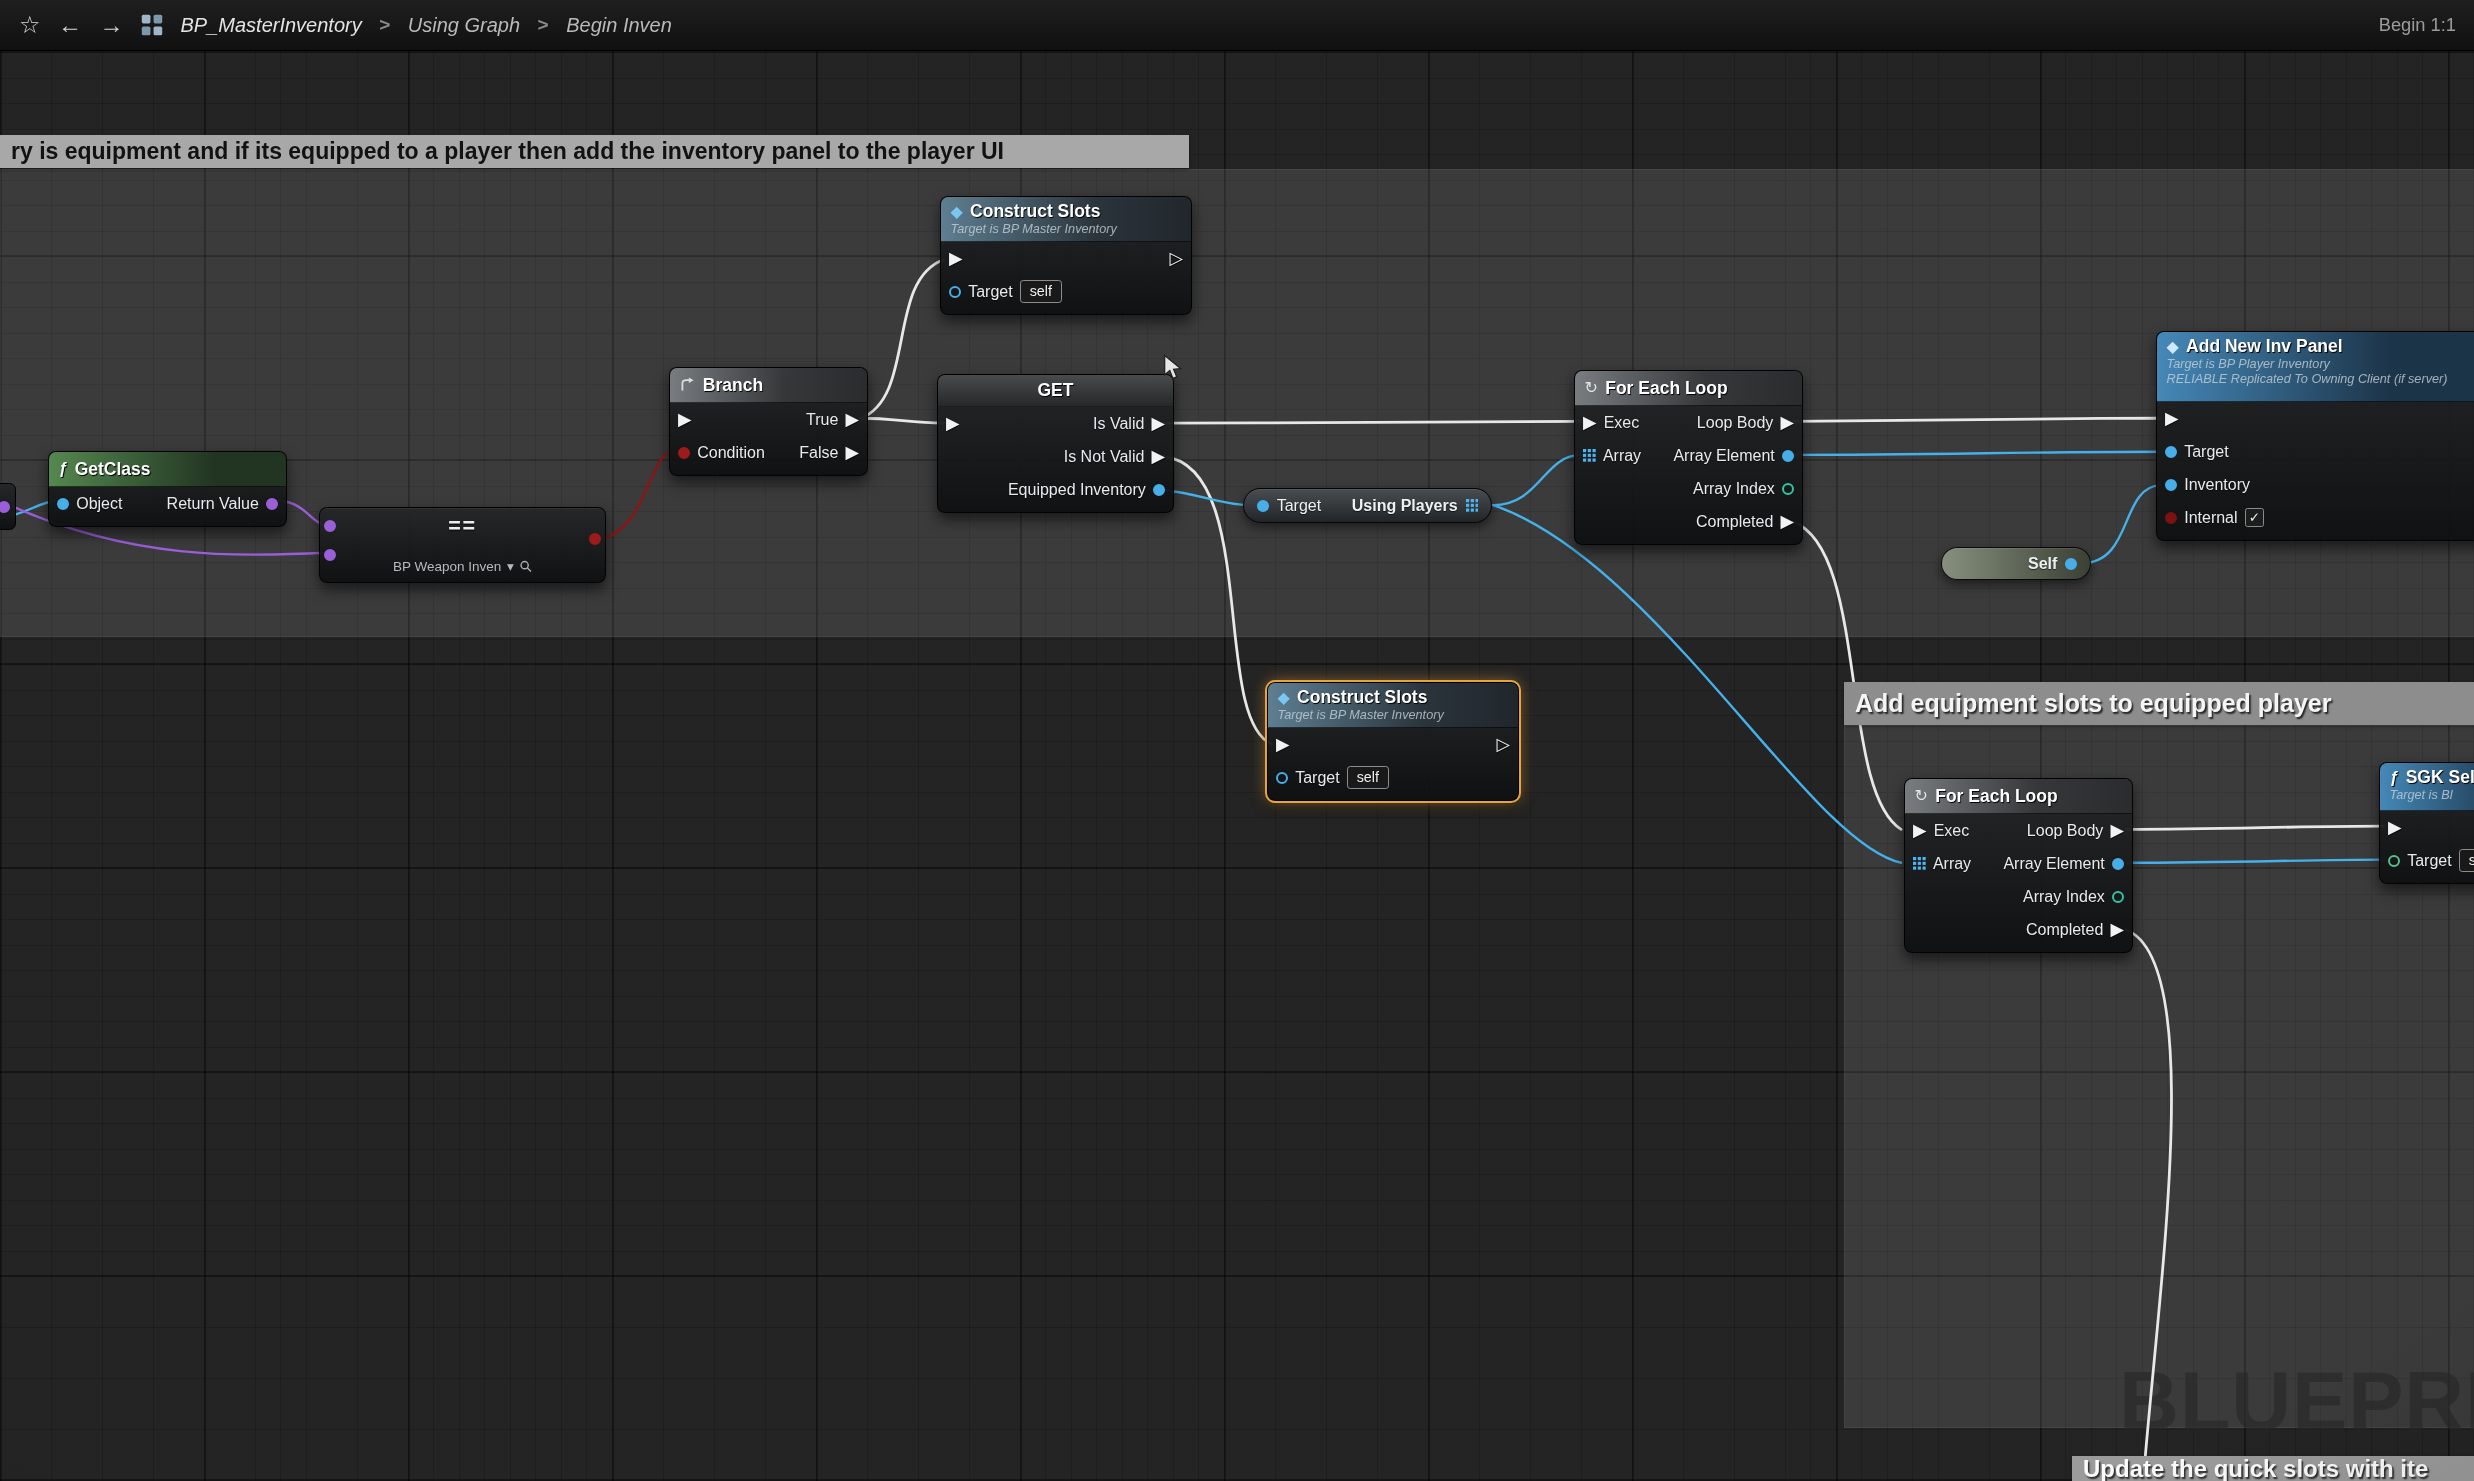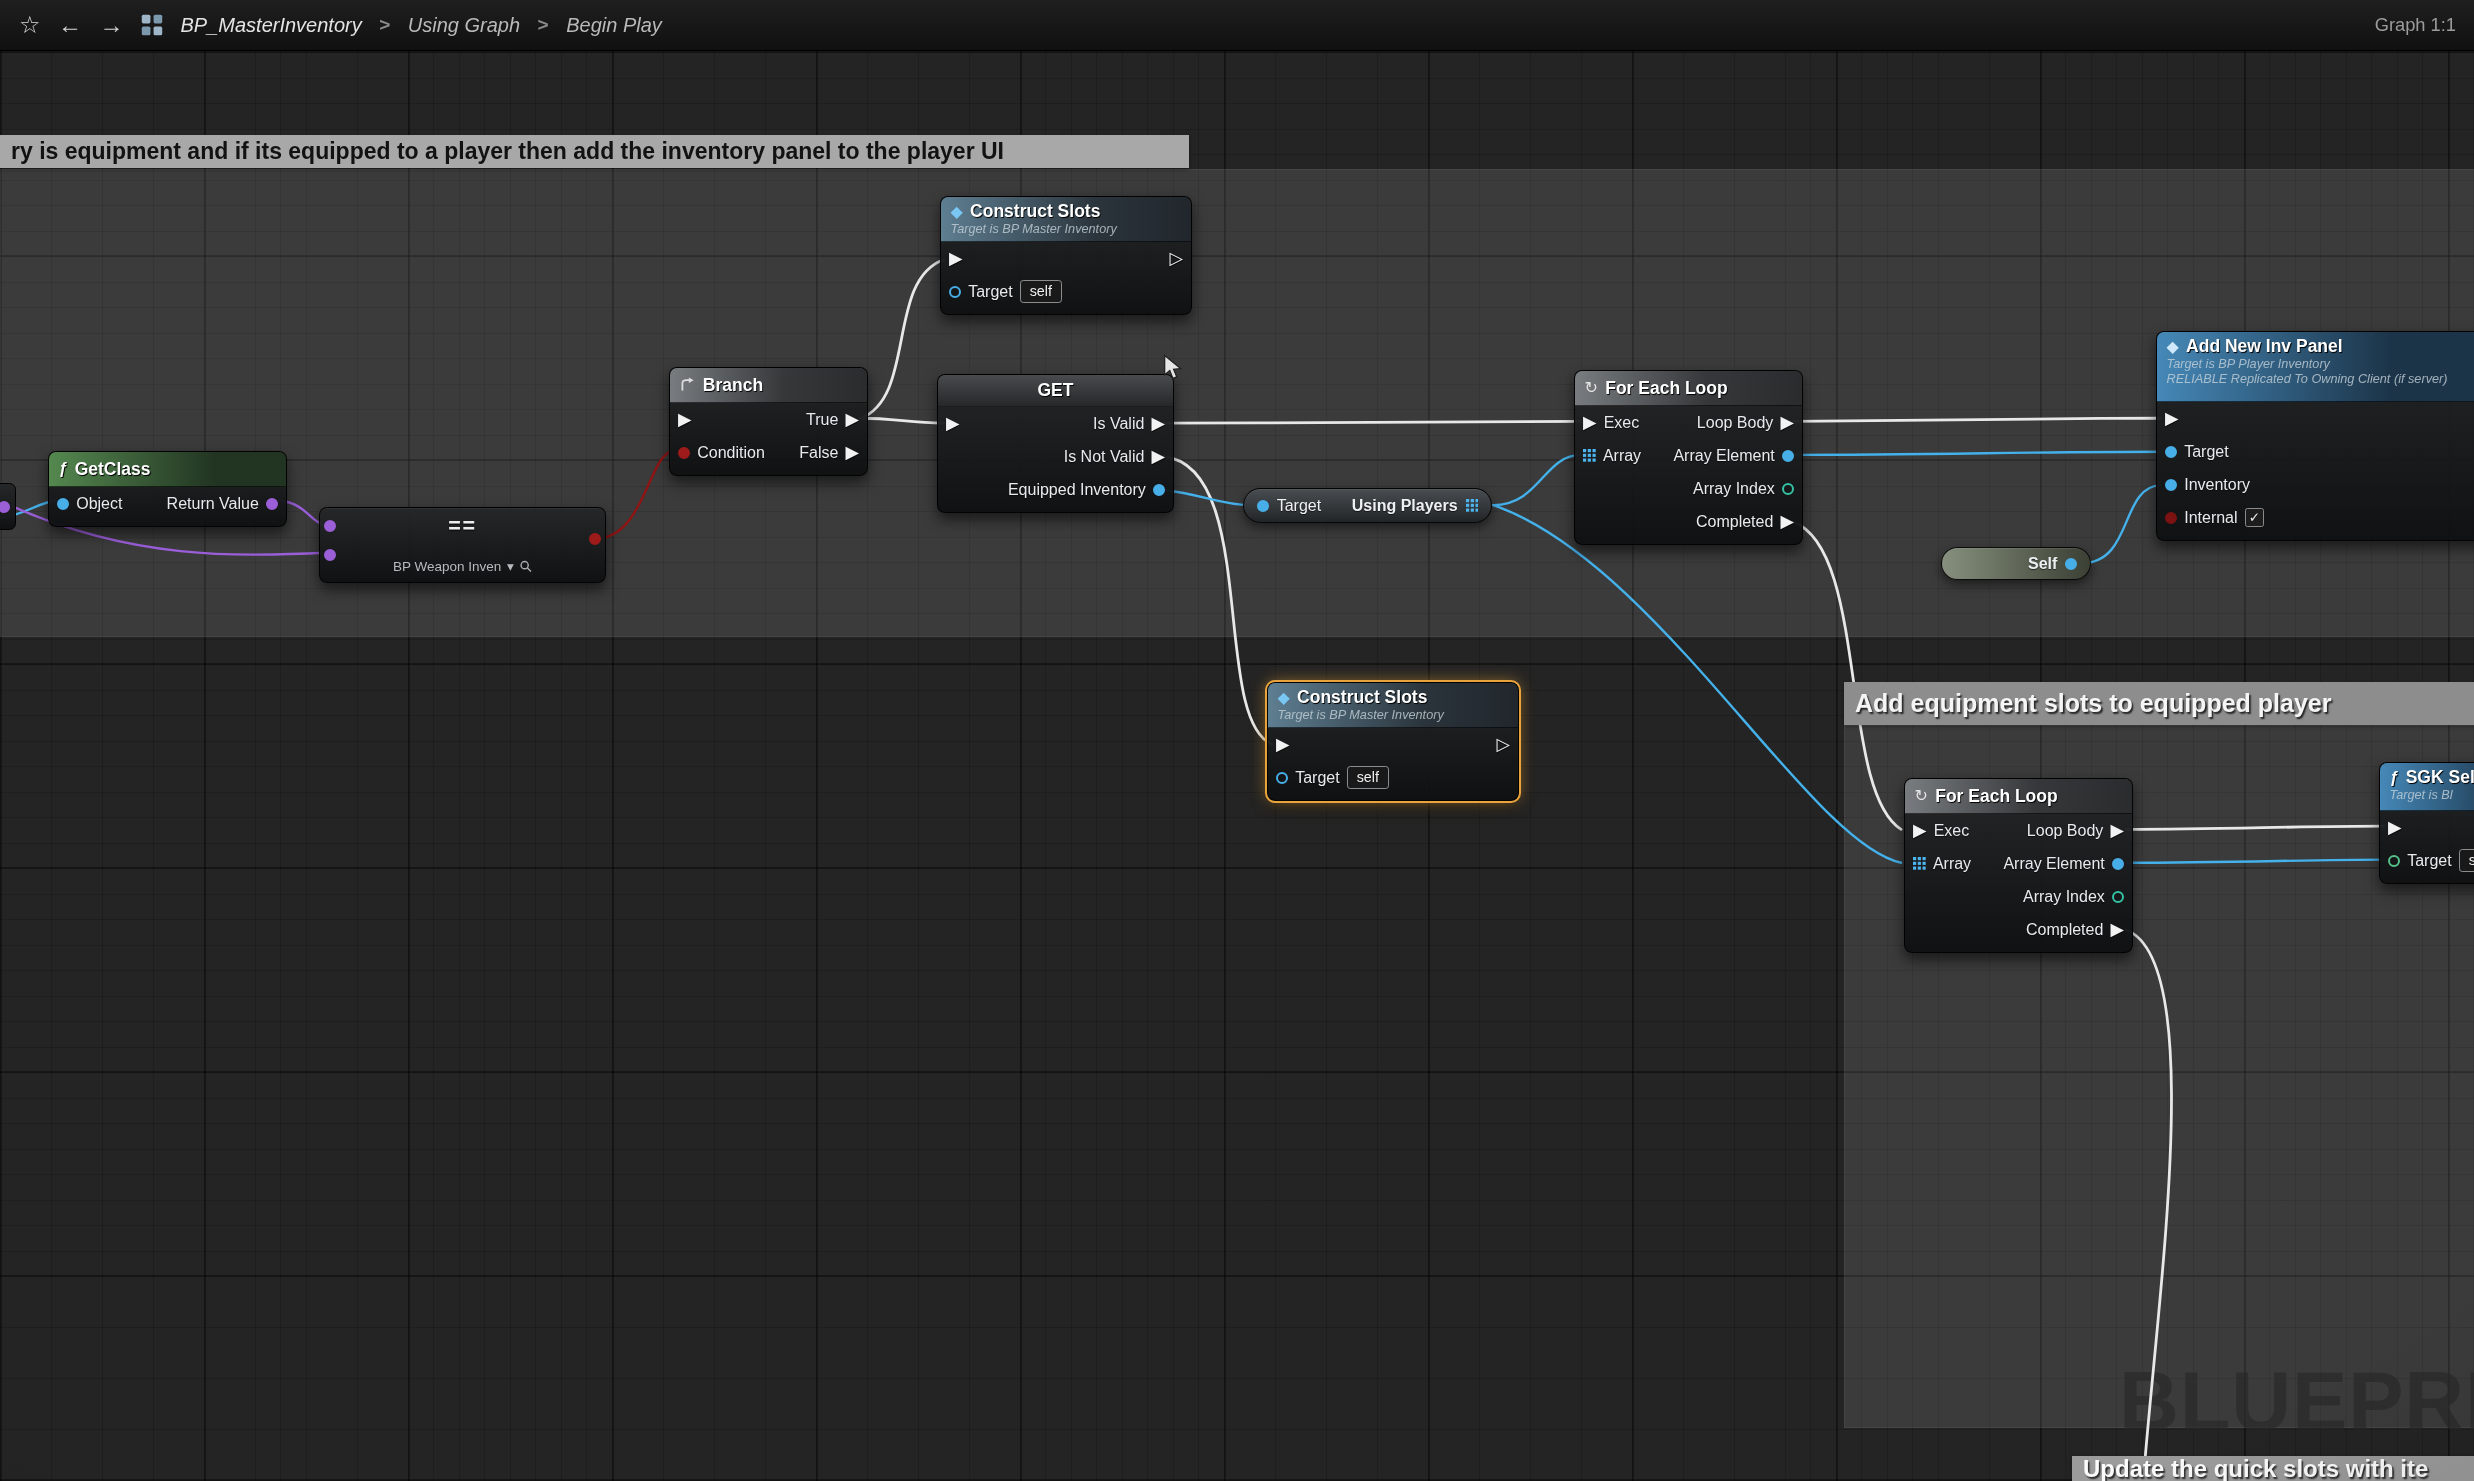--- a/index.html
+++ b/index.html
@@ -513,16 +513,16 @@
   <svg width="22" height="22" viewBox="0 0 28 28">
     <rect x="1" y="1" width="11" height="11" rx="2" fill="#9fb6c8"></rect>
     <rect x="16" y="1" width="11" height="11" rx="2" fill="#7b98ac"></rect>
     <rect x="1" y="16" width="11" height="11" rx="2" fill="#7b98ac"></rect>
     <rect x="16" y="16" width="11" height="11" rx="2" fill="#9fb6c8"></rect>
   </svg>
   <span class="crumb">BP_MasterInventory</span>
   <span class="crumb-sep">&gt;</span>
   <span class="crumb dim">Using Graph</span>
   <span class="crumb-sep">&gt;</span>
-  <span class="crumb dim">Begin Play</span>
-  <span class="zoom">Graph 1:1</span>
+  <span class="crumb dim">Begin Inven</span>
+  <span class="zoom">Begin 1:1</span>
 </div>
 
 
 </body></html>

